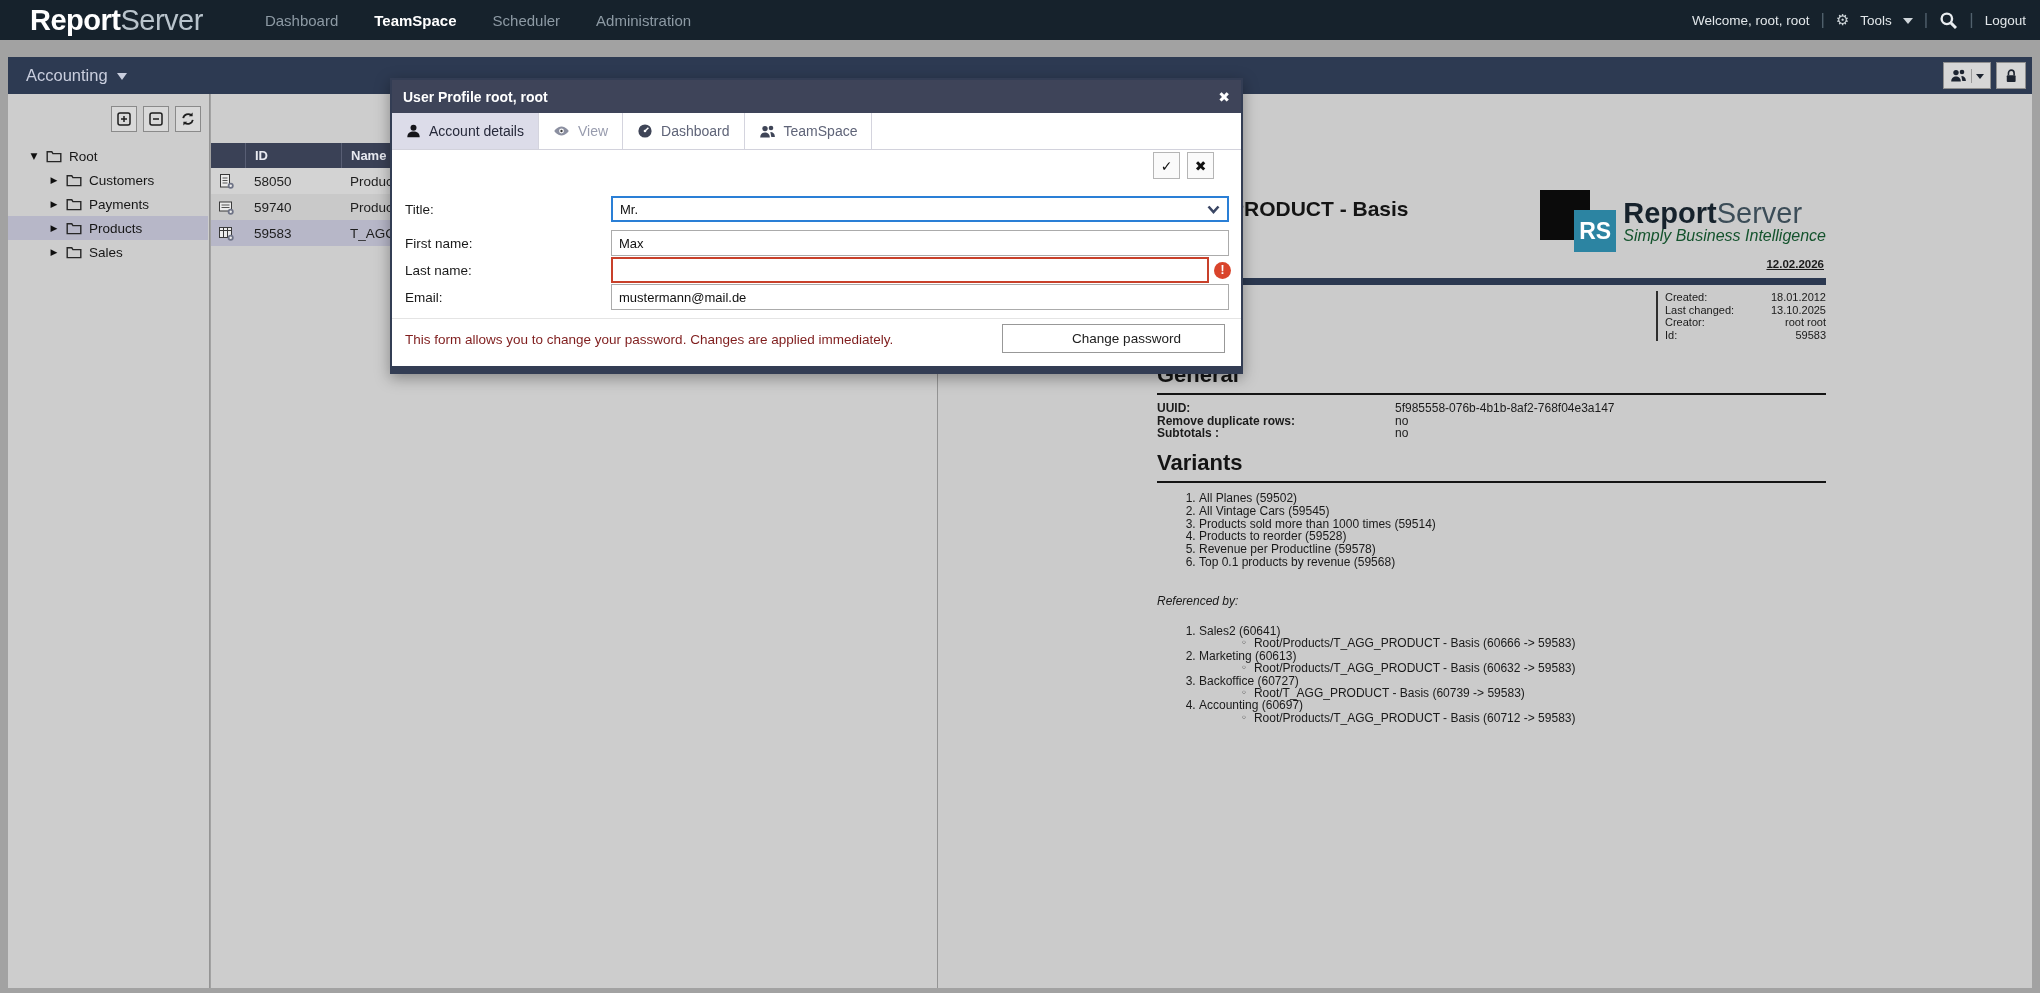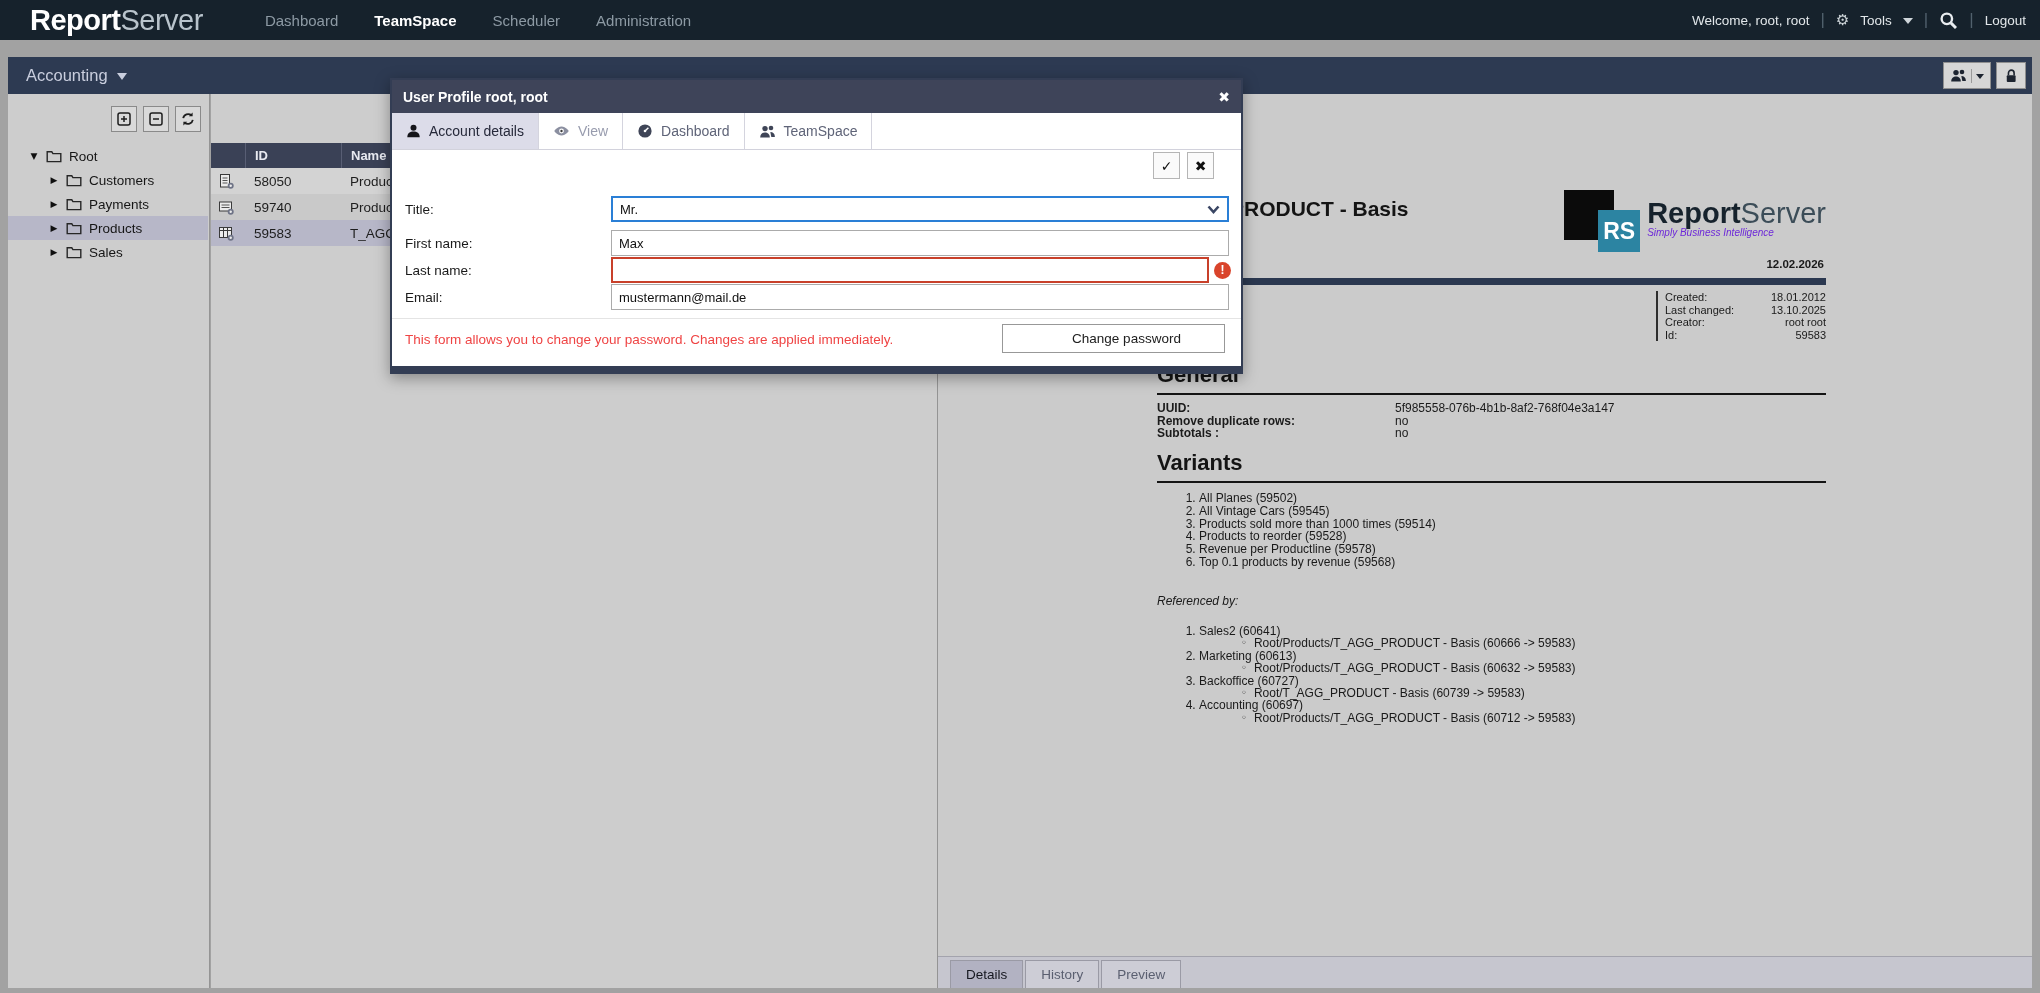--- a/index.html
+++ b/index.html
@@ -76,22 +76,22 @@
   .doc { position:absolute; left:208px; width:680px; top:0; bottom:32px; font-family:"Liberation Sans", sans-serif; }
   .doc-title { position:absolute; top:103px; left:0; font-size:21px; font-weight:700; color:#141414; white-space:nowrap; }
   .rs-logo { position:absolute; top:96px; right:0; display:flex; align-items:flex-start; }
   .rs-black { width:50px; height:50px; background:#0b0b0b; }
   .rs-teal { width:42px; height:42px; background:#2c84a2; color:#fff; font-weight:700; font-size:23px;
     display:flex; align-items:center; justify-content:center; margin-left:-16px; margin-top:20px; }
   .rs-text { margin-left:7px; margin-top:8px; }
   .rs-name { font-size:29px; line-height:30px; color:#16222c; white-space:nowrap; }
   .rs-name b { font-weight:700; }
   .rs-name span { font-weight:300; color:#3c4d58; }
-  .rs-tagline { font-size:10px; font-style:italic; color:#6d28d9; margin-top:-1px; }
-  .doc-date { position:absolute; top:164px; right:2px; font-size:11.5px; font-weight:700; color:#1a1a1a; }
+  .rs-tagline { font-size:16px; font-style:italic; color:#14532d; margin-top:-1px; }
+  .doc-date { position:absolute; top:164px; right:2px; font-size:11.5px; font-weight:700; color:#1a1a1a;text-decoration:underline; }
   .doc-bar { position:absolute; top:184px; left:0; right:0; height:7px; background:#2b3850; }
   .info-box { position:absolute; top:197px; right:0; width:170px; border-left:2px solid #2d2d2d;
     padding-left:7px; font-size:11px; line-height:12.6px; color:#1a1a1a; }
   .info-row { display:flex; justify-content:space-between; }
   .sec { position:absolute; left:11px; right:0; }
   .sec-general { top:268px; }
   .sec-variants { top:356px; }
   .sec-teamspaces { top:492px; }
   .sec h2 { font-size:22px; font-weight:700; color:#141414; border-bottom:2px solid #141414; padding-bottom:5px; }
   .kv { margin-top:7px; font-size:12px; line-height:12.6px; }
@@ -128,21 +128,21 @@
   .flabel { width:206px; font-size:13.5px; color:#1a1a1a; }
   .select { width:618px; height:26px; border:2px solid #2a7fd6; display:flex; align-items:center;
     padding-left:7px; font-size:13px; color:#111; background:#fff; }
   .select .chev { margin-left:auto; margin-right:7px; display:flex; }
   .tinput { width:618px; height:26px; border:1px solid #ababab; font-size:13px; padding:0 7px;
     font-family:"Liberation Sans", sans-serif; color:#111; background:#fff; }
   .tinput.error { width:598px; border:2px solid #c8402a; }
   .err-badge { width:17px; height:17px; border-radius:50%; background:#d9442b; color:#fff;
     display:flex; align-items:center; justify-content:center; font-size:12px; font-weight:700; margin-left:5px; }
   .hr-foot { position:absolute; left:0; right:0; top:238px; height:1px; background:#e4e4e4; }
-  .note { position:absolute; left:13px; top:252px; font-size:13.5px; color:#ef4444; }
+  .note { position:absolute; left:13px; top:252px; font-size:13.5px; color:#7f1d1d; }
   .chg-btn { position:absolute; right:16px; top:244px; width:223px; height:29px; background:#ffffff;
     border:1px solid #989898; font-size:13.5px; color:#202020;
     display:flex; align-items:center; justify-content:center;padding-left:26px; }
 </style>
 </head>
 <body>
 
 <header class="navbar">
   <div class="logo"><b>Report</b><span>Server</span></div>
   <nav class="nav-menu">
@@ -403,25 +403,20 @@
         <li><span>Accounting (60697)</span>
           <div class="ref">
               <span class="odot icon-glyph">◦</span>
               <span>Root/Products/T_AGG_PRODUCT - Basis (60712 -&gt; 59583)</span>
             </div>
         </li>
       </ol>
     </div>
   </div>
 
-  <div class="bottom-tabs">
-    <div class="btab active">Details</div>
-    <div class="btab">History</div>
-    <div class="btab">Preview</div>
-  </div>
 </div>
 
 <div class="modal">
   <div class="modal-title">
     <span>User Profile root, root</span>
     <span class="modal-close icon-glyph">✖</span>
   </div>
   <div class="modal-tabs">
     <div class="mtab active">
       <svg width="15" height="16" viewBox="0 0 16 16">

